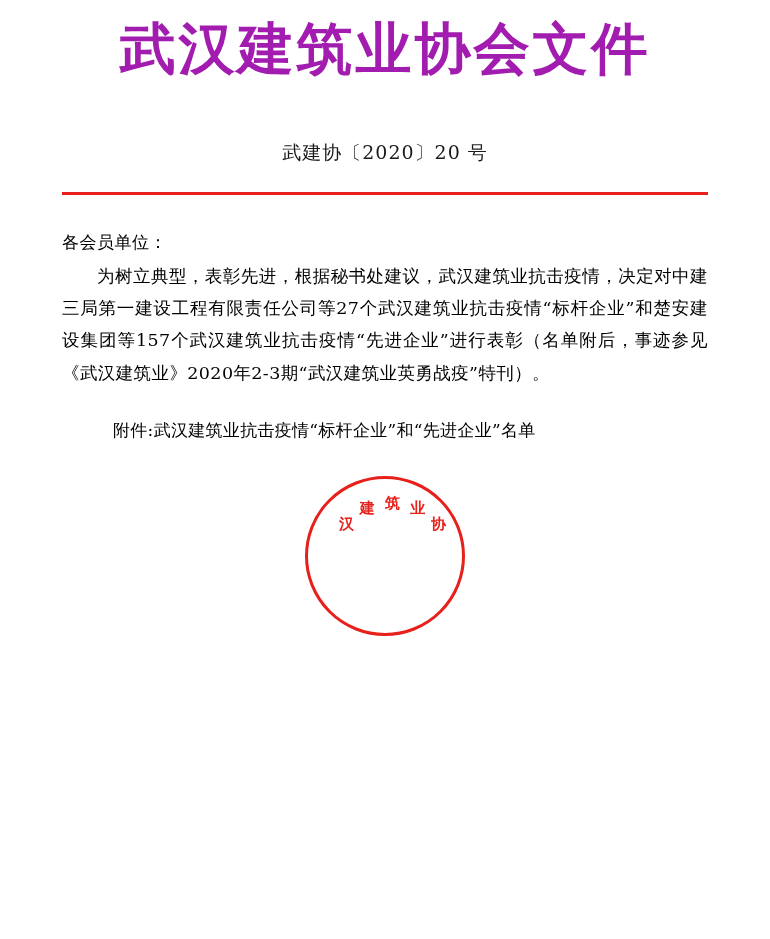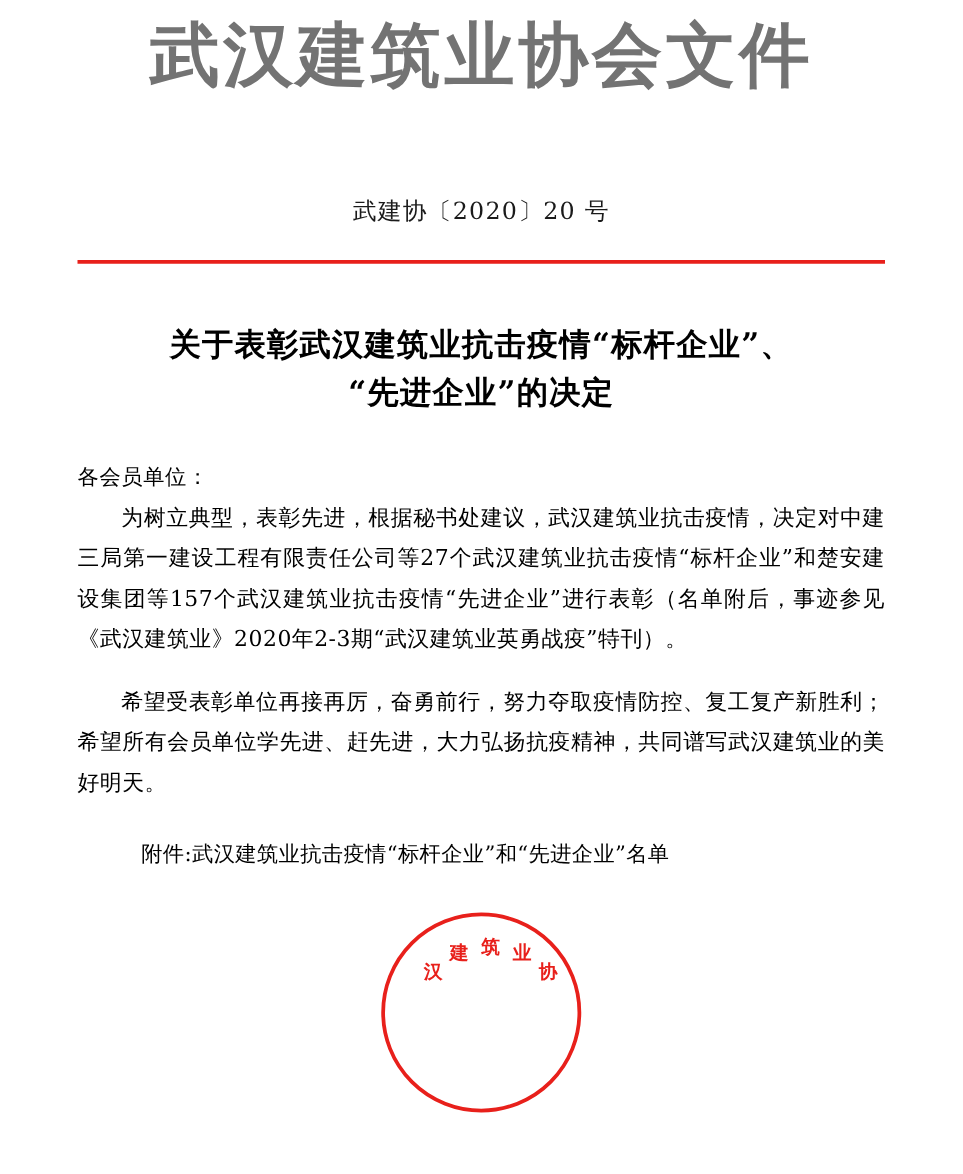--- a/index.html
+++ b/index.html
@@ -16,35 +16,35 @@
   }
   .page {
     position: relative;
     width: 770px;
     height: 939px;
     box-sizing: border-box;
     padding: 0 62px;
   }
   .doc-title {
     text-align: center;
-    color: #737373;
-    font-family: Liberation Mono, monospace;
+    color: #a21caf;
+    font-family: Liberation Sans, sans-serif;
     font-weight: bold;
     font-size: 56px;
     letter-spacing: 3px;
     line-height: 1.1;
     margin-top: 18px;
     white-space: nowrap;
   }
   .doc-number {
     text-align: center;
     font-size: 19px;
     color: #1a1a1a;
     letter-spacing: 1px;
-    margin-top: 76px;
+    margin-top: 60px;
   }
   .red-rule {
     margin-top: 26px;
     height: 3px;
     background: #e8201b;
     width: 100%;
   }
   .subject {
     text-align: center;
     font-weight: bold;
@@ -123,29 +123,24 @@
 <body>
 
 <div class="page">
 
   <div class="doc-title">武汉建筑业协会文件</div>
 
   <div class="doc-number">武建协〔2020〕20 号</div>
 
   <div class="red-rule"></div>
 
-  <div class="subject">
-    <div>关于表彰武汉建筑业抗击疫情“标杆企业”、</div>
-    <div>“先进企业”的决定</div>
-  </div>
 
   <div class="salutation">各会员单位：</div>
 
   <p class="body-p">为树立典型，表彰先进，根据秘书处建议，武汉建筑业抗击疫情，决定对中建三局第一建设工程有限责任公司等27个武汉建筑业抗击疫情“标杆企业”和楚安建设集团等157个武汉建筑业抗击疫情“先进企业”进行表彰（名单附后，事迹参见《武汉建筑业》2020年2-3期“武汉建筑业英勇战疫”特刊）。</p>
-  <p class="body-p">希望受表彰单位再接再厉，奋勇前行，努力夺取疫情防控、复工复产新胜利；希望所有会员单位学先进、赶先进，大力弘扬抗疫精神，共同谱写武汉建筑业的美好明天。</p>
 
   <div class="attachment">附件:武汉建筑业抗击疫情“标杆企业”和“先进企业”名单</div>
 
   <div class="signature-block">
     <div class="seal">
       <div class="seal-top-text">
 
         <span style="transform: rotate(-48deg) translate(0,-62px) rotate(48deg);">汉</span>
         <span style="transform: rotate(-24deg) translate(0,-62px) rotate(24deg);">建</span>
         <span style="transform: rotate(0deg) translate(0,-62px) rotate(0deg);">筑</span>

